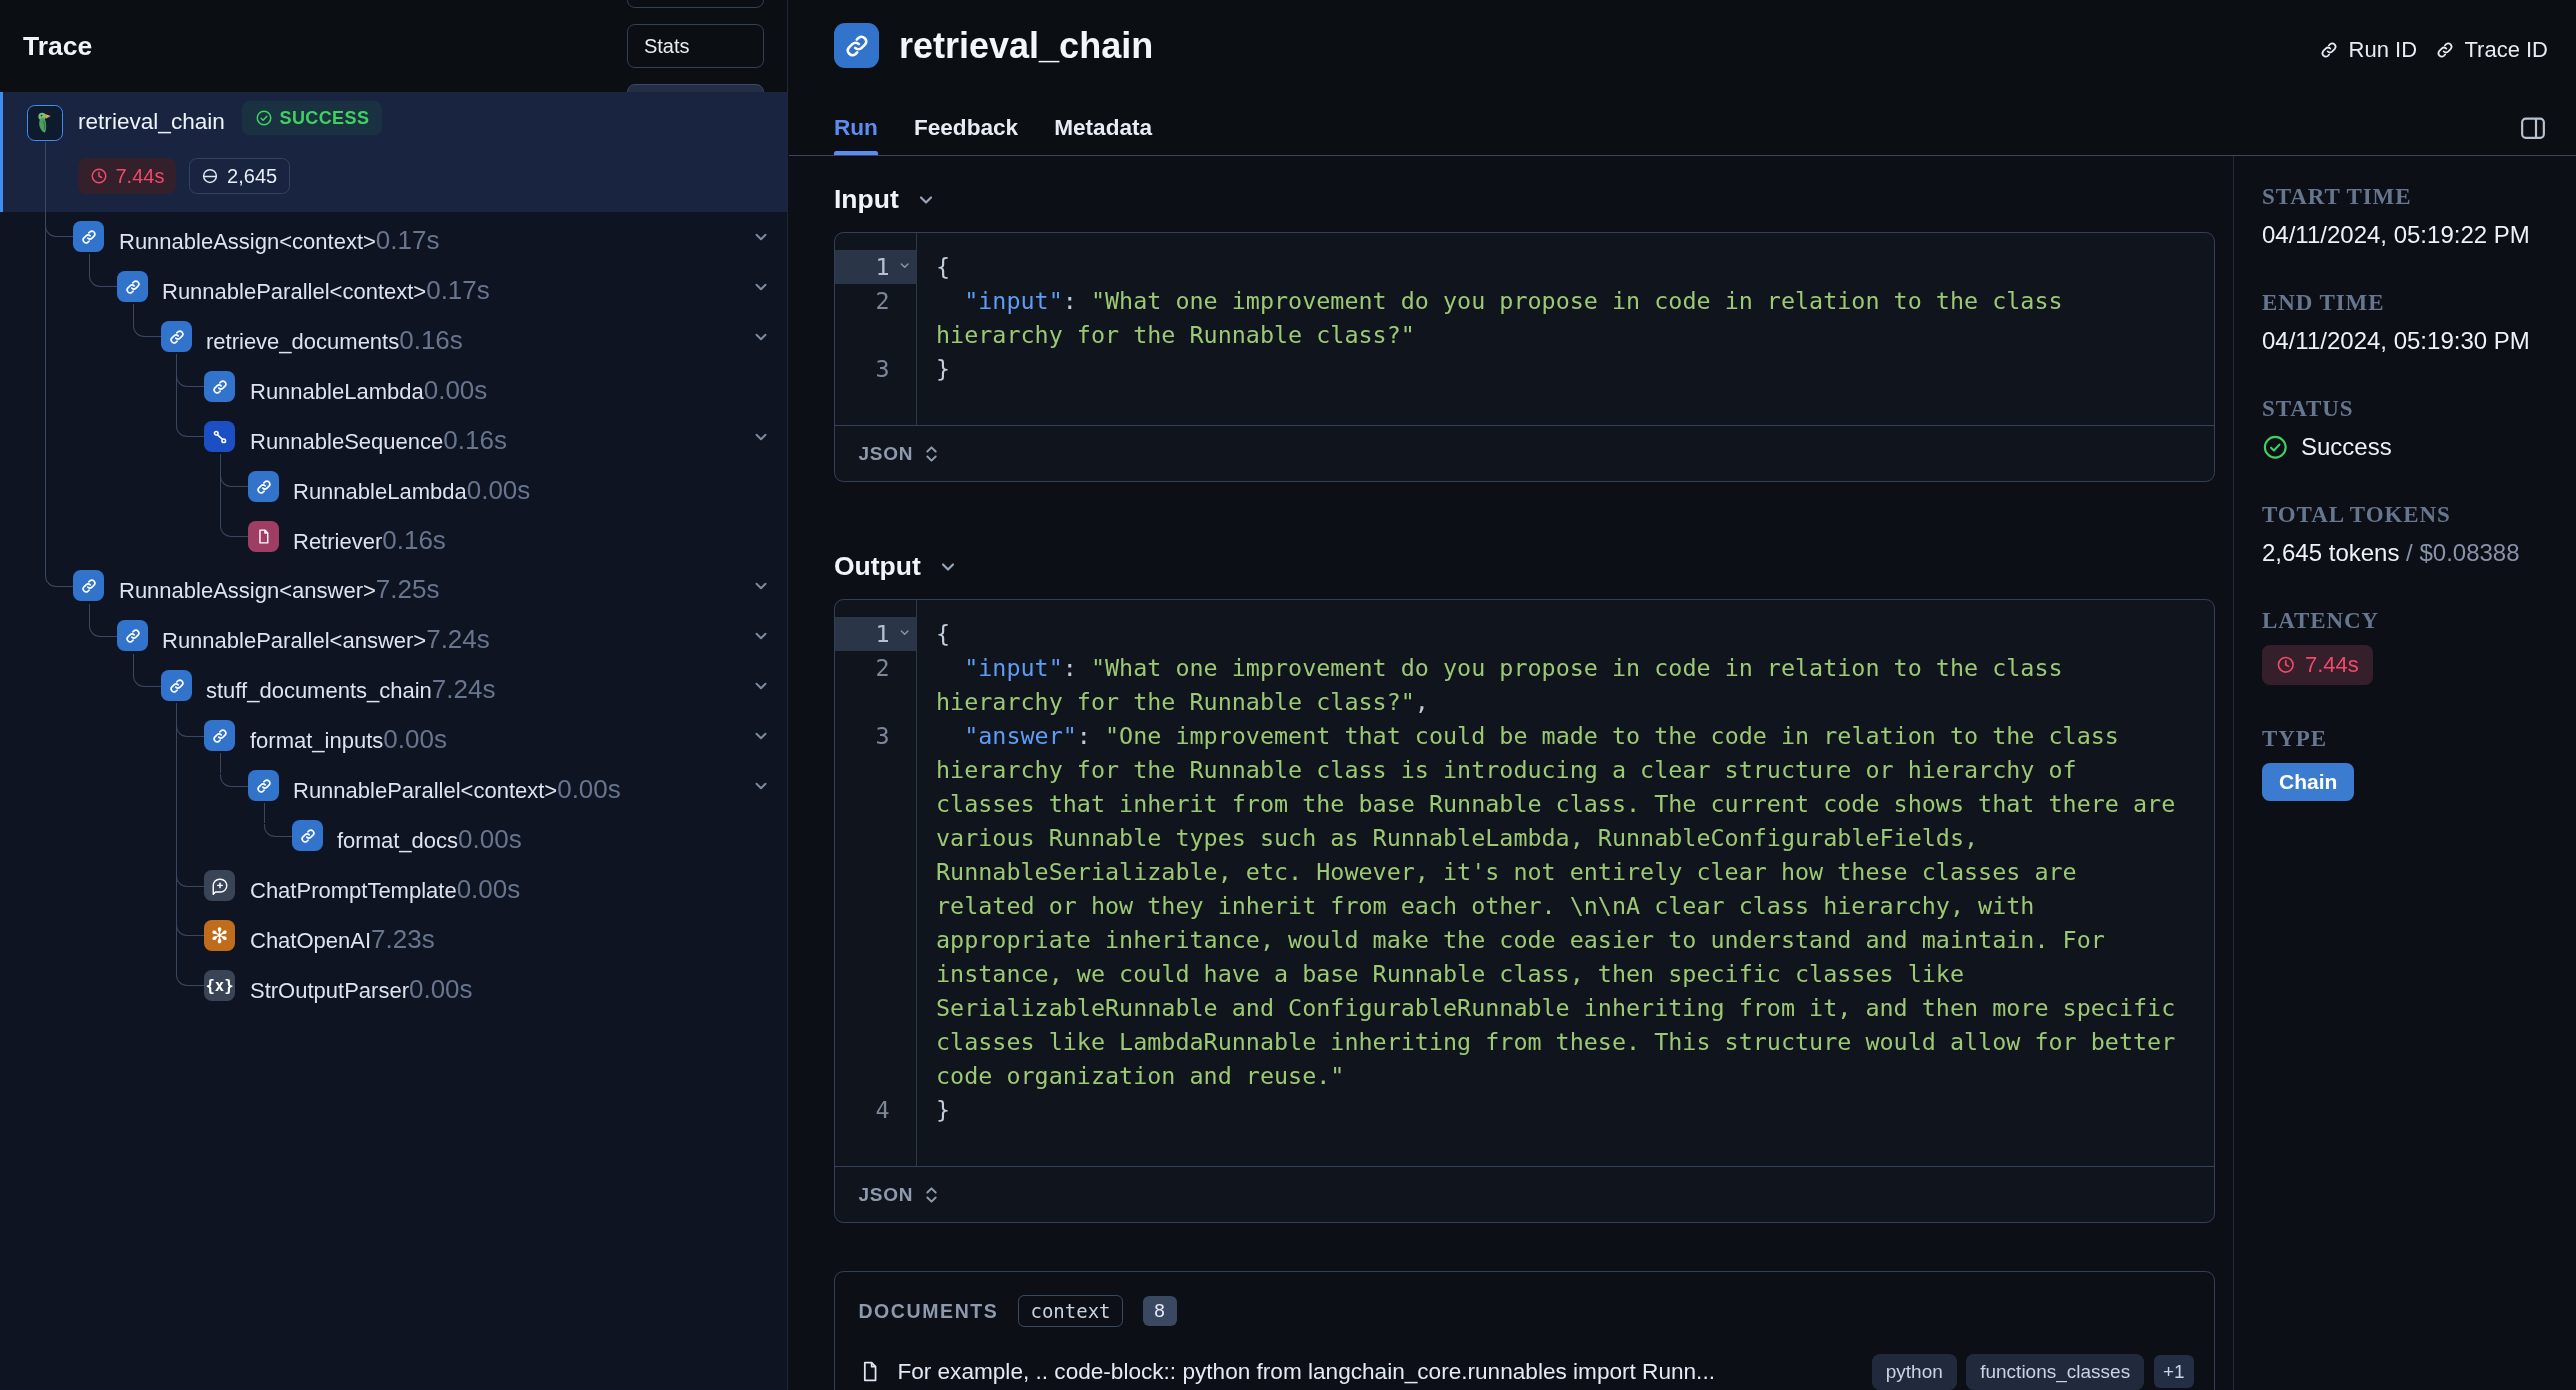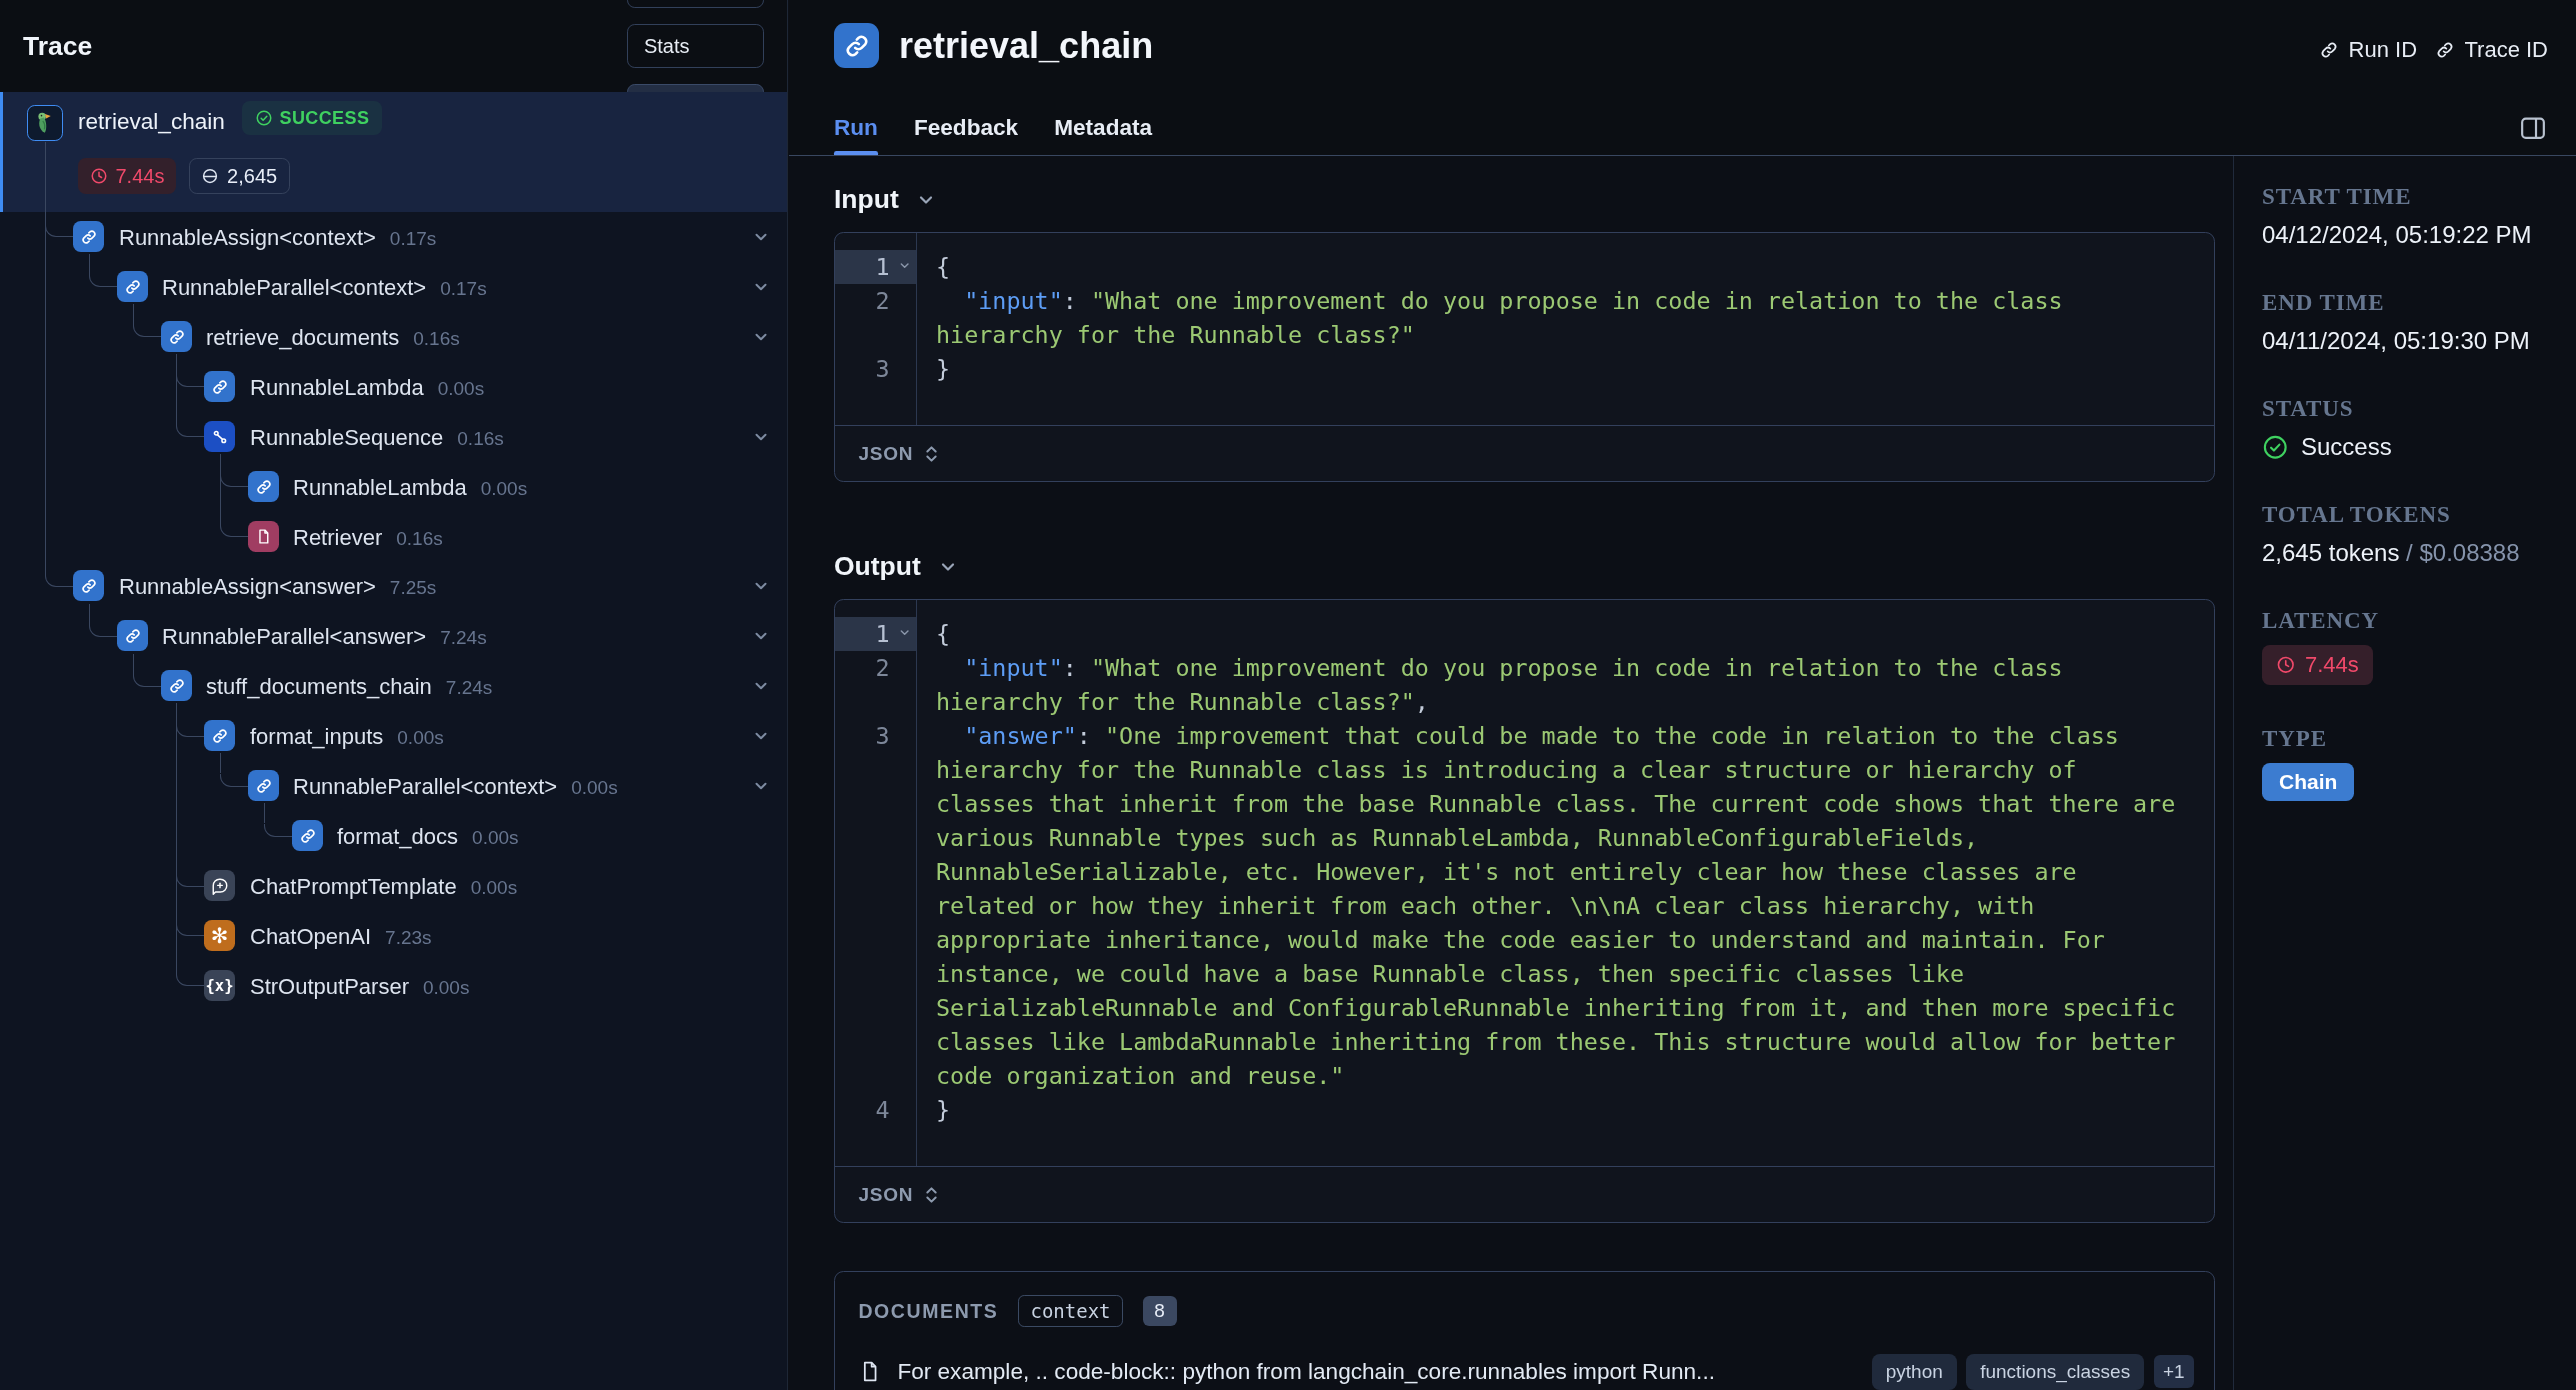--- a/index.html
+++ b/index.html
@@ -38,21 +38,21 @@
   .tree-rows { position:absolute; left:0; top:120px; right:0; bottom:0; }
   .tree-row { position:absolute; left:0; width:100%; height:50px; cursor:pointer; }
   .node-icon { position:absolute; top:9.4px; width:31px; height:31px; border-radius:7.8px;
                display:flex; align-items:center; justify-content:center; }
   .ic-chain { background:#3273cc; } .ic-sequence { background:#1c4fc4; }
   .ic-retriever { background:#a03d62; } .ic-slate { background:#3a4457; }
   .ic-openai { background:#bf6d1d; }
   .parser-glyph { font-family:"DejaVu Sans Mono",monospace; font-size:15.6px; color:#fff; font-weight:700;}
   .openai-glyph { font-family:"DejaVu Sans",sans-serif; font-size:21px; color:#fff; }
   .node-name { position:absolute; top:12.5px; font-size:22px; color:#dde4ef; white-space:nowrap; }
-  .node-dur { font-size:19px; color:#67758f; margin-left:14px; }
+  .node-dur { font-size:26px; color:#67758f; }
   .row-chevron { position:absolute; right:17px; top:16.4px; }
   .conn { position:absolute; border-color:#3a4760; }
   .conn.v { border-left:1.6px solid #3a4760; width:0; }
   .conn.elbow { border-left:1.6px solid #3a4760; border-bottom:1.6px solid #3a4760;
                 border-bottom-left-radius:11px; }
 
   
   .main { position:absolute; left:789px; top:0; width:1444px; height:1390px; background:#0c0f16; }
   .main-header { height:156px; background:#0b0e13; border-bottom:0.8px solid #394760; position:relative; }
   .title-row { display:flex; align-items:center; padding:23.4px 0 0 45px; }
@@ -536,21 +536,21 @@
     <div class="panel-toggle">
       <svg width="30" height="26.5" viewBox="0 0 24 22" fill="none" stroke="#b9c2d0" stroke-width="1.8">
         <rect x="3" y="3" width="18" height="16" rx="3"></rect>
           <path d="M14.5 3v16"></path>
       </svg>
     </div>
   </div>
   <div class="rb-content" id="rb-fields">
       <div class="field">
         <div class="lbl">START TIME</div>
-        <div class="val">04/12/2024, 05:19:22 PM</div>
+        <div class="val">04/11/2024, 05:19:22 PM</div>
       </div>
       <div class="field">
         <div class="lbl">END TIME</div>
         <div class="val">04/11/2024, 05:19:30 PM</div>
       </div>
       <div class="field">
         <div class="lbl">STATUS</div>
         <div class="val-status">
           <svg width="26.5" height="26.5" viewBox="0 0 24 24" fill="none" stroke="#3fd160" stroke-width="1.9">
             <circle cx="12" cy="12" r="9.4"></circle>

